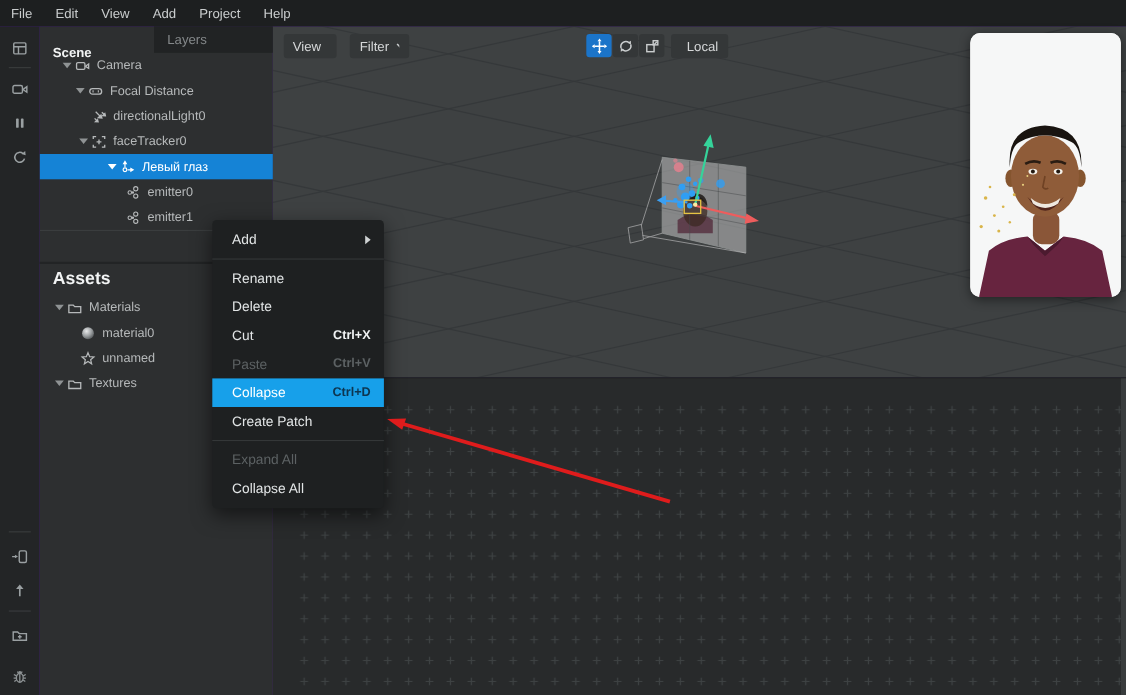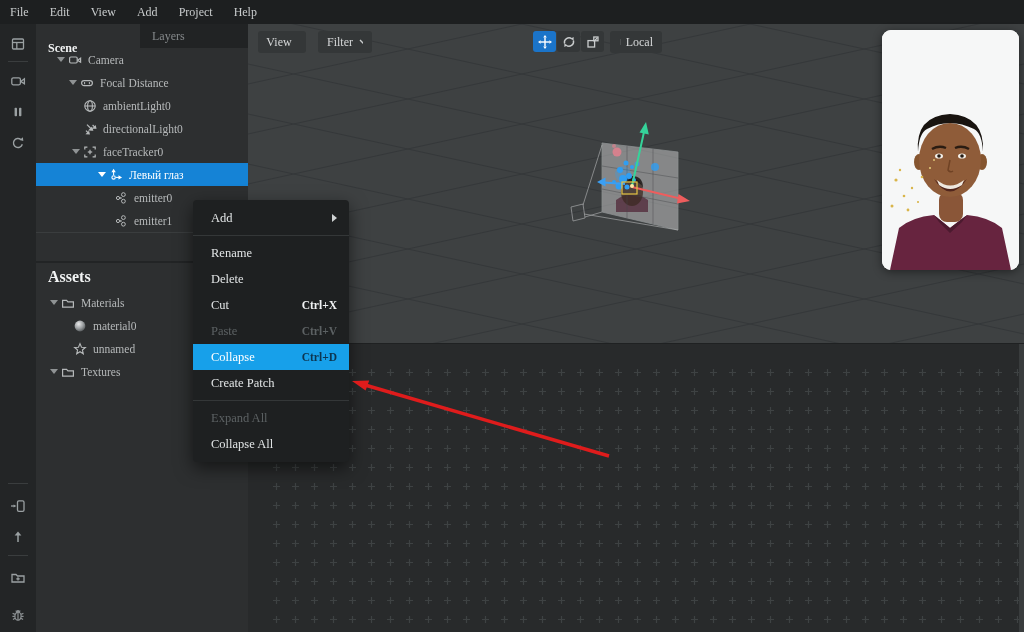--- a/index.html
+++ b/index.html
@@ -1,17 +1,17 @@
 <!DOCTYPE html>
 <html><head>
 <meta charset="utf-8">
 <style>
   html,body{margin:0;padding:0;background:#111;}
   #app{position:relative;width:1024px;height:632px;overflow:hidden;
-       font-family:Liberation Serif, serif;background:#4c1d95;
+       font-family:Liberation Sans, sans-serif;background:#4c1d95;
        -webkit-font-smoothing:antialiased;}
   
   .menubar{position:absolute;left:0;top:0;width:1024px;height:24px;background:#1d1f20;
            display:flex;align-items:center;gap:21px;padding-left:10px;box-sizing:border-box;z-index:5;}
   .menubar span{font-size:12px;color:#c9cccd;cursor:default;}
   
   .ltb{position:absolute;left:0;top:24px;width:36px;height:608px;background:#232526;z-index:4;}
   .ltb .ic{position:absolute;left:50%;transform:translateX(-50%);width:18px;height:18px;display:flex;align-items:center;justify-content:center;}
   .ltb .div{position:absolute;left:8px;width:20px;height:1px;background:#3a3d3e;}
   
@@ -181,33 +181,20 @@
             <span class="tri"></span>
           </span>
         <span class="ico">
             <svg width="14" height="14">
               <rect x="1.6" y="4.6" width="10.8" height="5" rx="2.5" fill="none" stroke="#b6b9ba" stroke-width="1.2"></rect>
               <line x1="4.6" y1="6" x2="4.6" y2="8.2" stroke="#b6b9ba" stroke-width="1"></line>
               <line x1="9.4" y1="6" x2="9.4" y2="8.2" stroke="#b6b9ba" stroke-width="1"></line>
             </svg>
           </span>
         <span>Focal Distance</span>
-      </div>
-      <div class="row d3">
-        <span class="sp"></span>
-        <span class="ico">
-            <svg width="14" height="14">
-              <g fill="none" stroke="#b6b9ba" stroke-width="1.1">
-                <circle cx="7" cy="7" r="5.2"></circle>
-                <ellipse cx="7" cy="7" rx="2.4" ry="5.2"></ellipse>
-                <line x1="1.8" y1="7" x2="12.2" y2="7"></line>
-              </g>
-            </svg>
-          </span>
-        <span>ambientLight0</span>
       </div>
       <div class="row d3">
         <span class="sp"></span>
         <span class="ico">
             <svg width="14" height="14">
               <g stroke="#b6b9ba" stroke-width="1.2" fill="#b6b9ba">
                 <line x1="4" y1="2.6" x2="8.4" y2="7" fill="none"></line>
                 <polygon points="9.6,8.2 8.8,5.6 6.4,8"></polygon>
                 <line x1="9.6" y1="3" x2="12" y2="5.4" fill="none"></line>
                 <polygon points="12.8,6.2 12.3,4.2 10.4,6.1"></polygon>

